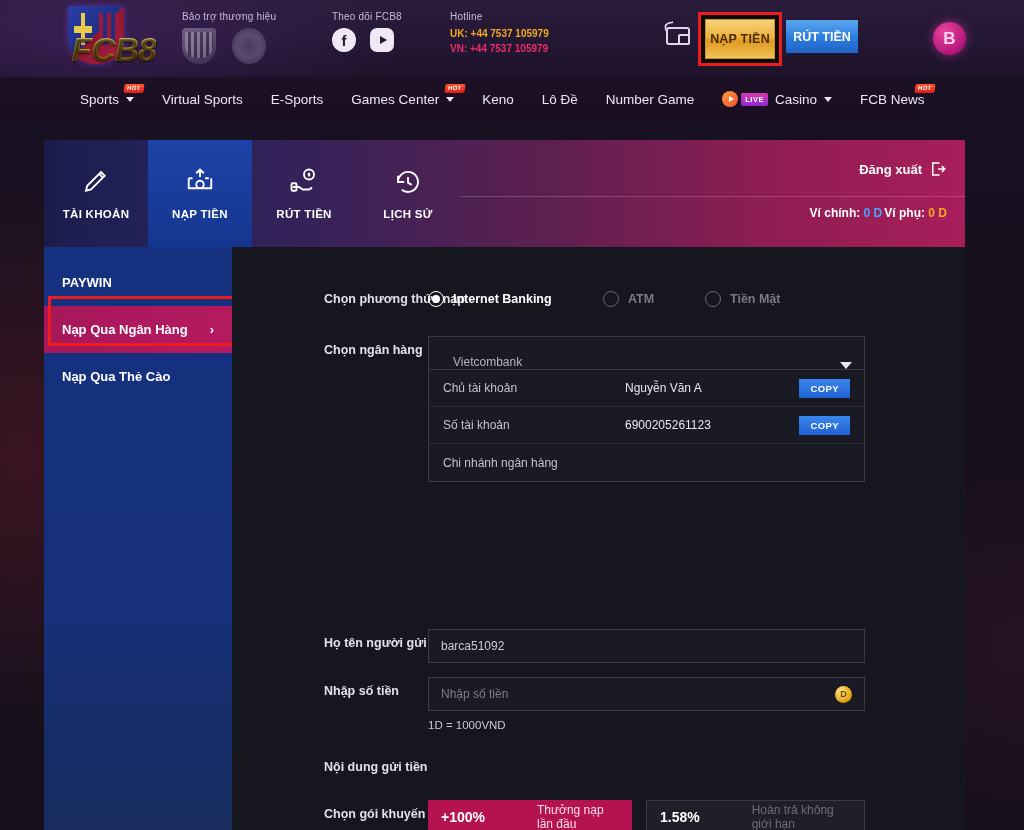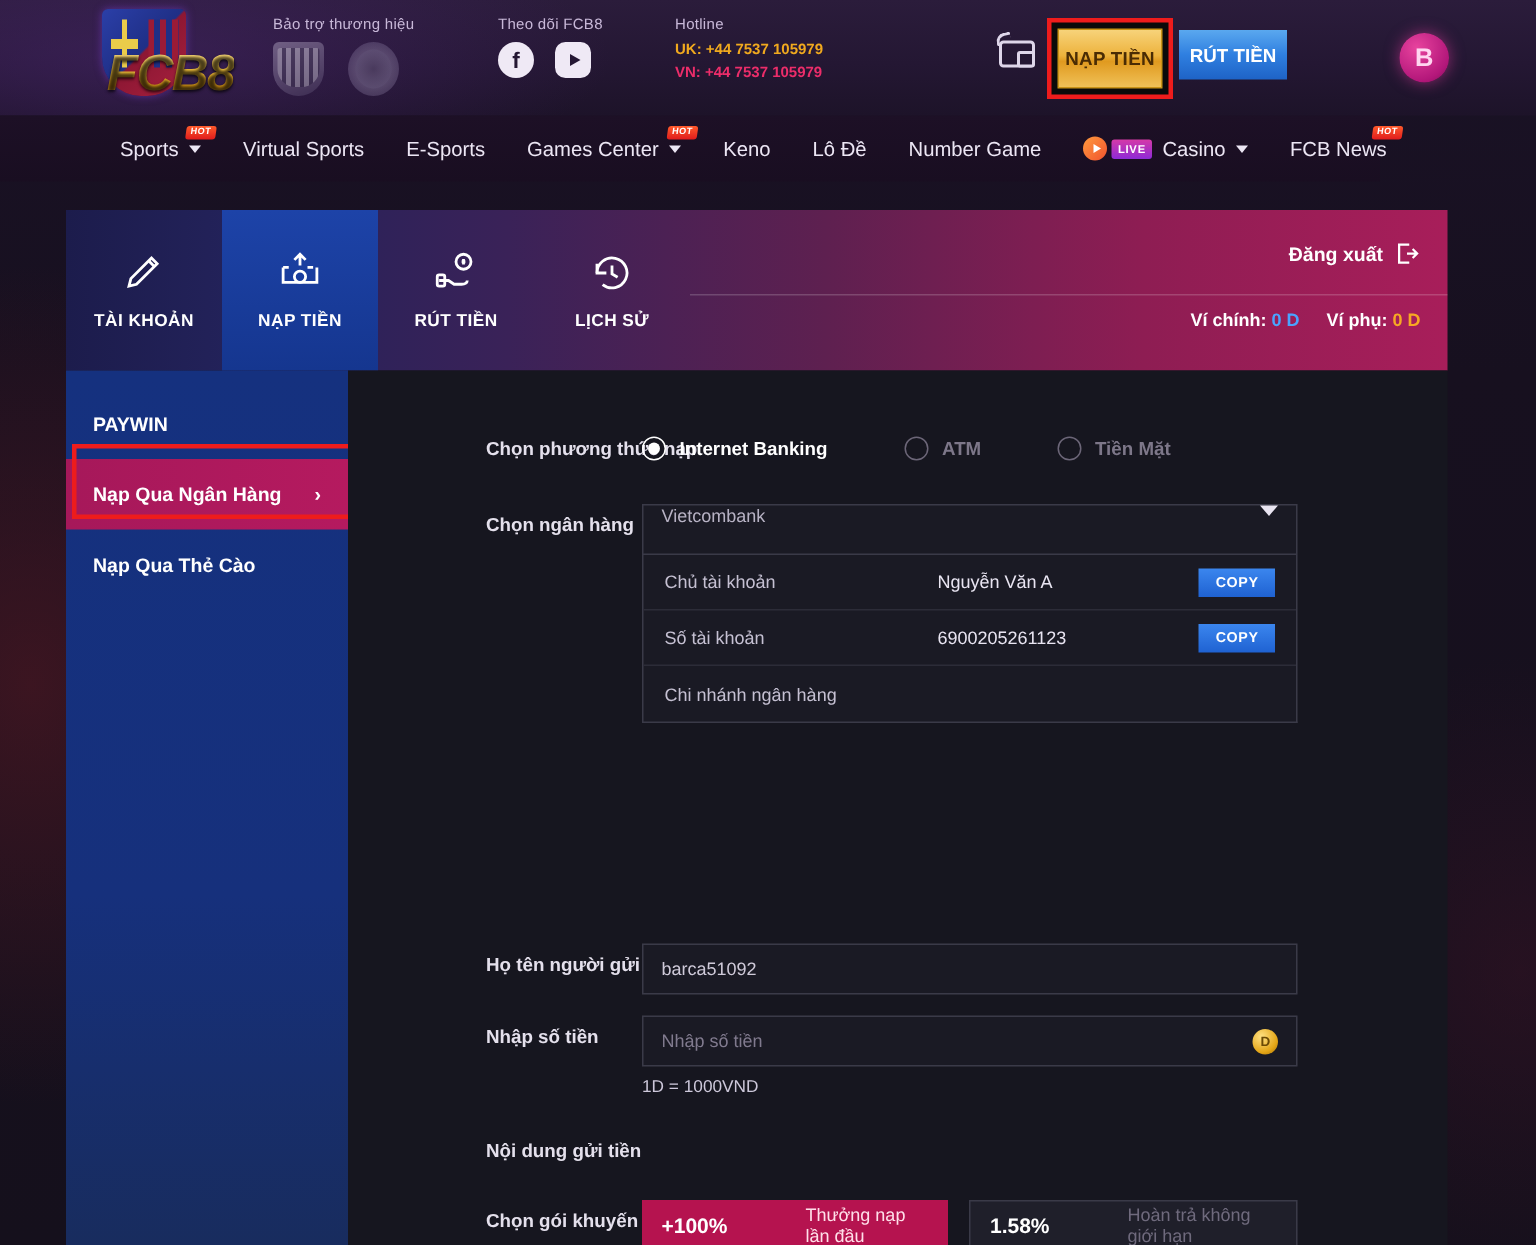--- a/index.html
+++ b/index.html
@@ -206,21 +206,21 @@
   .panel-right {
     position: absolute; left: 416px; top: 0; width: 505px; height: 107px;
   }
   .logout {
     position: absolute; right: 18px; top: 20px;
     display: flex; align-items: center; gap: 7px;
     color: #fff; font-size: 13px; font-weight: 700; cursor: pointer;
   }
   .wallets {
     position: absolute; right: 18px; top: 66px;
-    display: flex; gap: 18px; font-size: 12px; font-weight: 700; color: #fff;
+    display: flex; gap: 2px; font-size: 12px; font-weight: 700; color: #fff;
   }
   .w-main-val { color: #4aa3ff; }
   .w-sub-val { color: #f7a823; }
   .panel-divider {
     position: absolute; left: 416px; top: 56px; width: 505px; height: 1px;
     background: rgba(255,255,255,.18);
   }
 
   
   .sidebar {
@@ -265,21 +265,21 @@
     content: ""; position: absolute; left: 3px; top: 3px; width: 8px; height: 8px;
     border-radius: 50%; background: #fff;
   }
   .radio .rl { font-size: 12.5px; font-weight: 700; color: #fff; }
   .radio.off .rl { color: #7d7789; font-weight: 700; }
   .radio.off .dot { border-color: #6c6678; }
 
   .select {
     width: 437px; height: 34px;
     background: #1a1a24; border: 1px solid #3a3a48;
-    display: flex; align-items: flex-start; padding: 0 12px;
+    display: flex; align-items: flex-end; padding: 0 24px;
     color: #b7b2c4; font-size: 12px; position: relative; cursor: pointer;
   }
   .select .dcar {
     position: absolute; right: 12px; width: 0; height: 0;
     border-left: 6px solid transparent; border-right: 6px solid transparent;
     border-top: 7px solid #e8e4f0;
   }
   .infotable {
     width: 437px; border: 1px solid #3a3a48; border-top: none; background: #1a1a24;
   }

